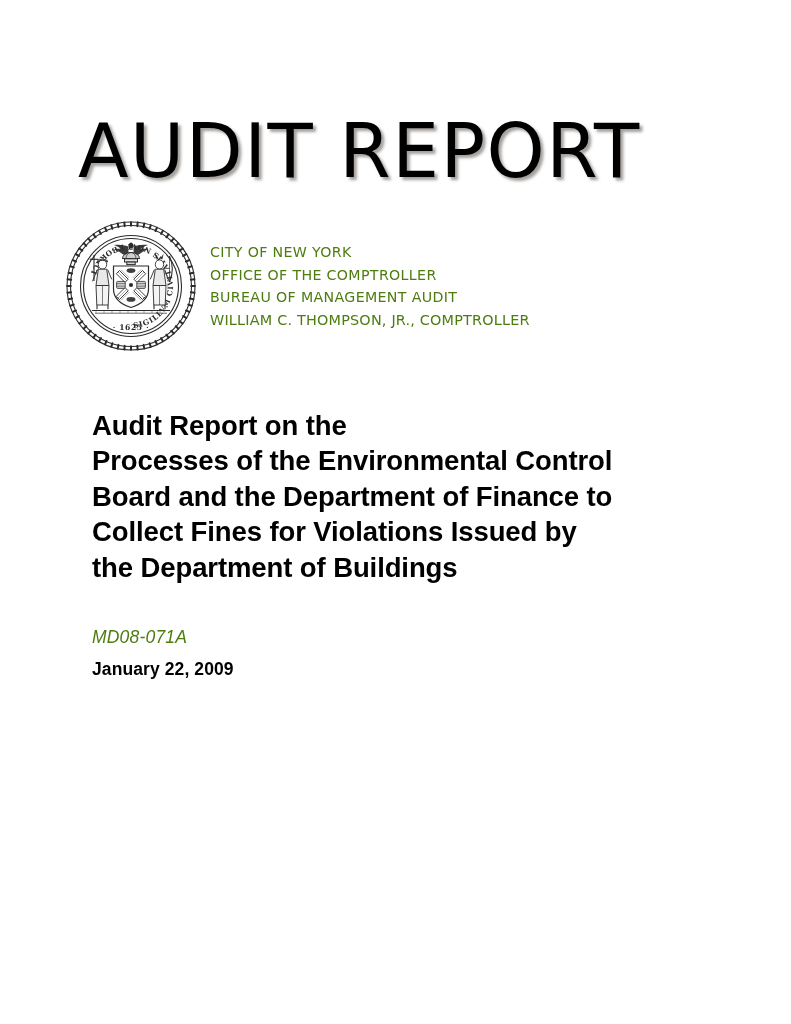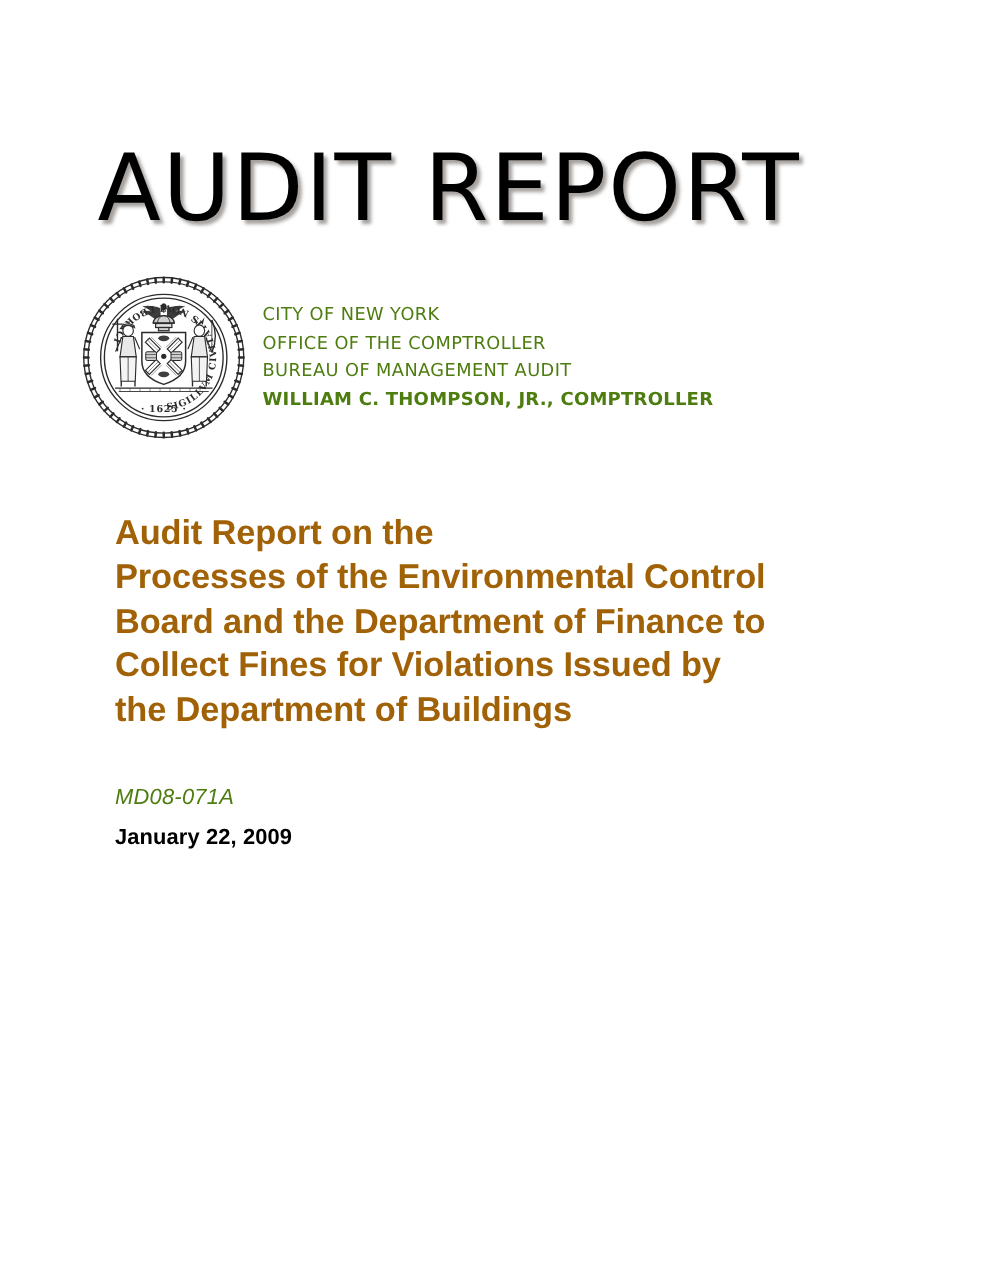--- a/index.html
+++ b/index.html
@@ -66,39 +66,39 @@
   }
   .agency-line {
     font-family: "DejaVu Sans", sans-serif;
     font-size: 14.2px;
     line-height: 22.5px;
     letter-spacing: 0.35px;
     color: #4d7c0f;
     white-space: nowrap;
   }
   .agency-line.bold {
-    font-weight: 700;
+    font-weight: 400;
     letter-spacing: 0.2px;
     font-size: 14.4px;
   }
 
   
   .report-title {
     position: absolute;
     left: 92px;
     top: 408px;
     width: 616px;
   }
   .report-title .tline {
     font-family: "Liberation Sans", sans-serif;
     font-weight: 700;
     font-size: 27.5px;
     line-height: 35.4px;
     letter-spacing: -0.1px;
-    color: #a16207;
+    color: #000000;
     white-space: nowrap;
   }
 
   
   .report-number {
     position: absolute;
     left: 92px;
     top: 626px;
     font-family: "Liberation Sans", sans-serif;
     font-style: italic;

